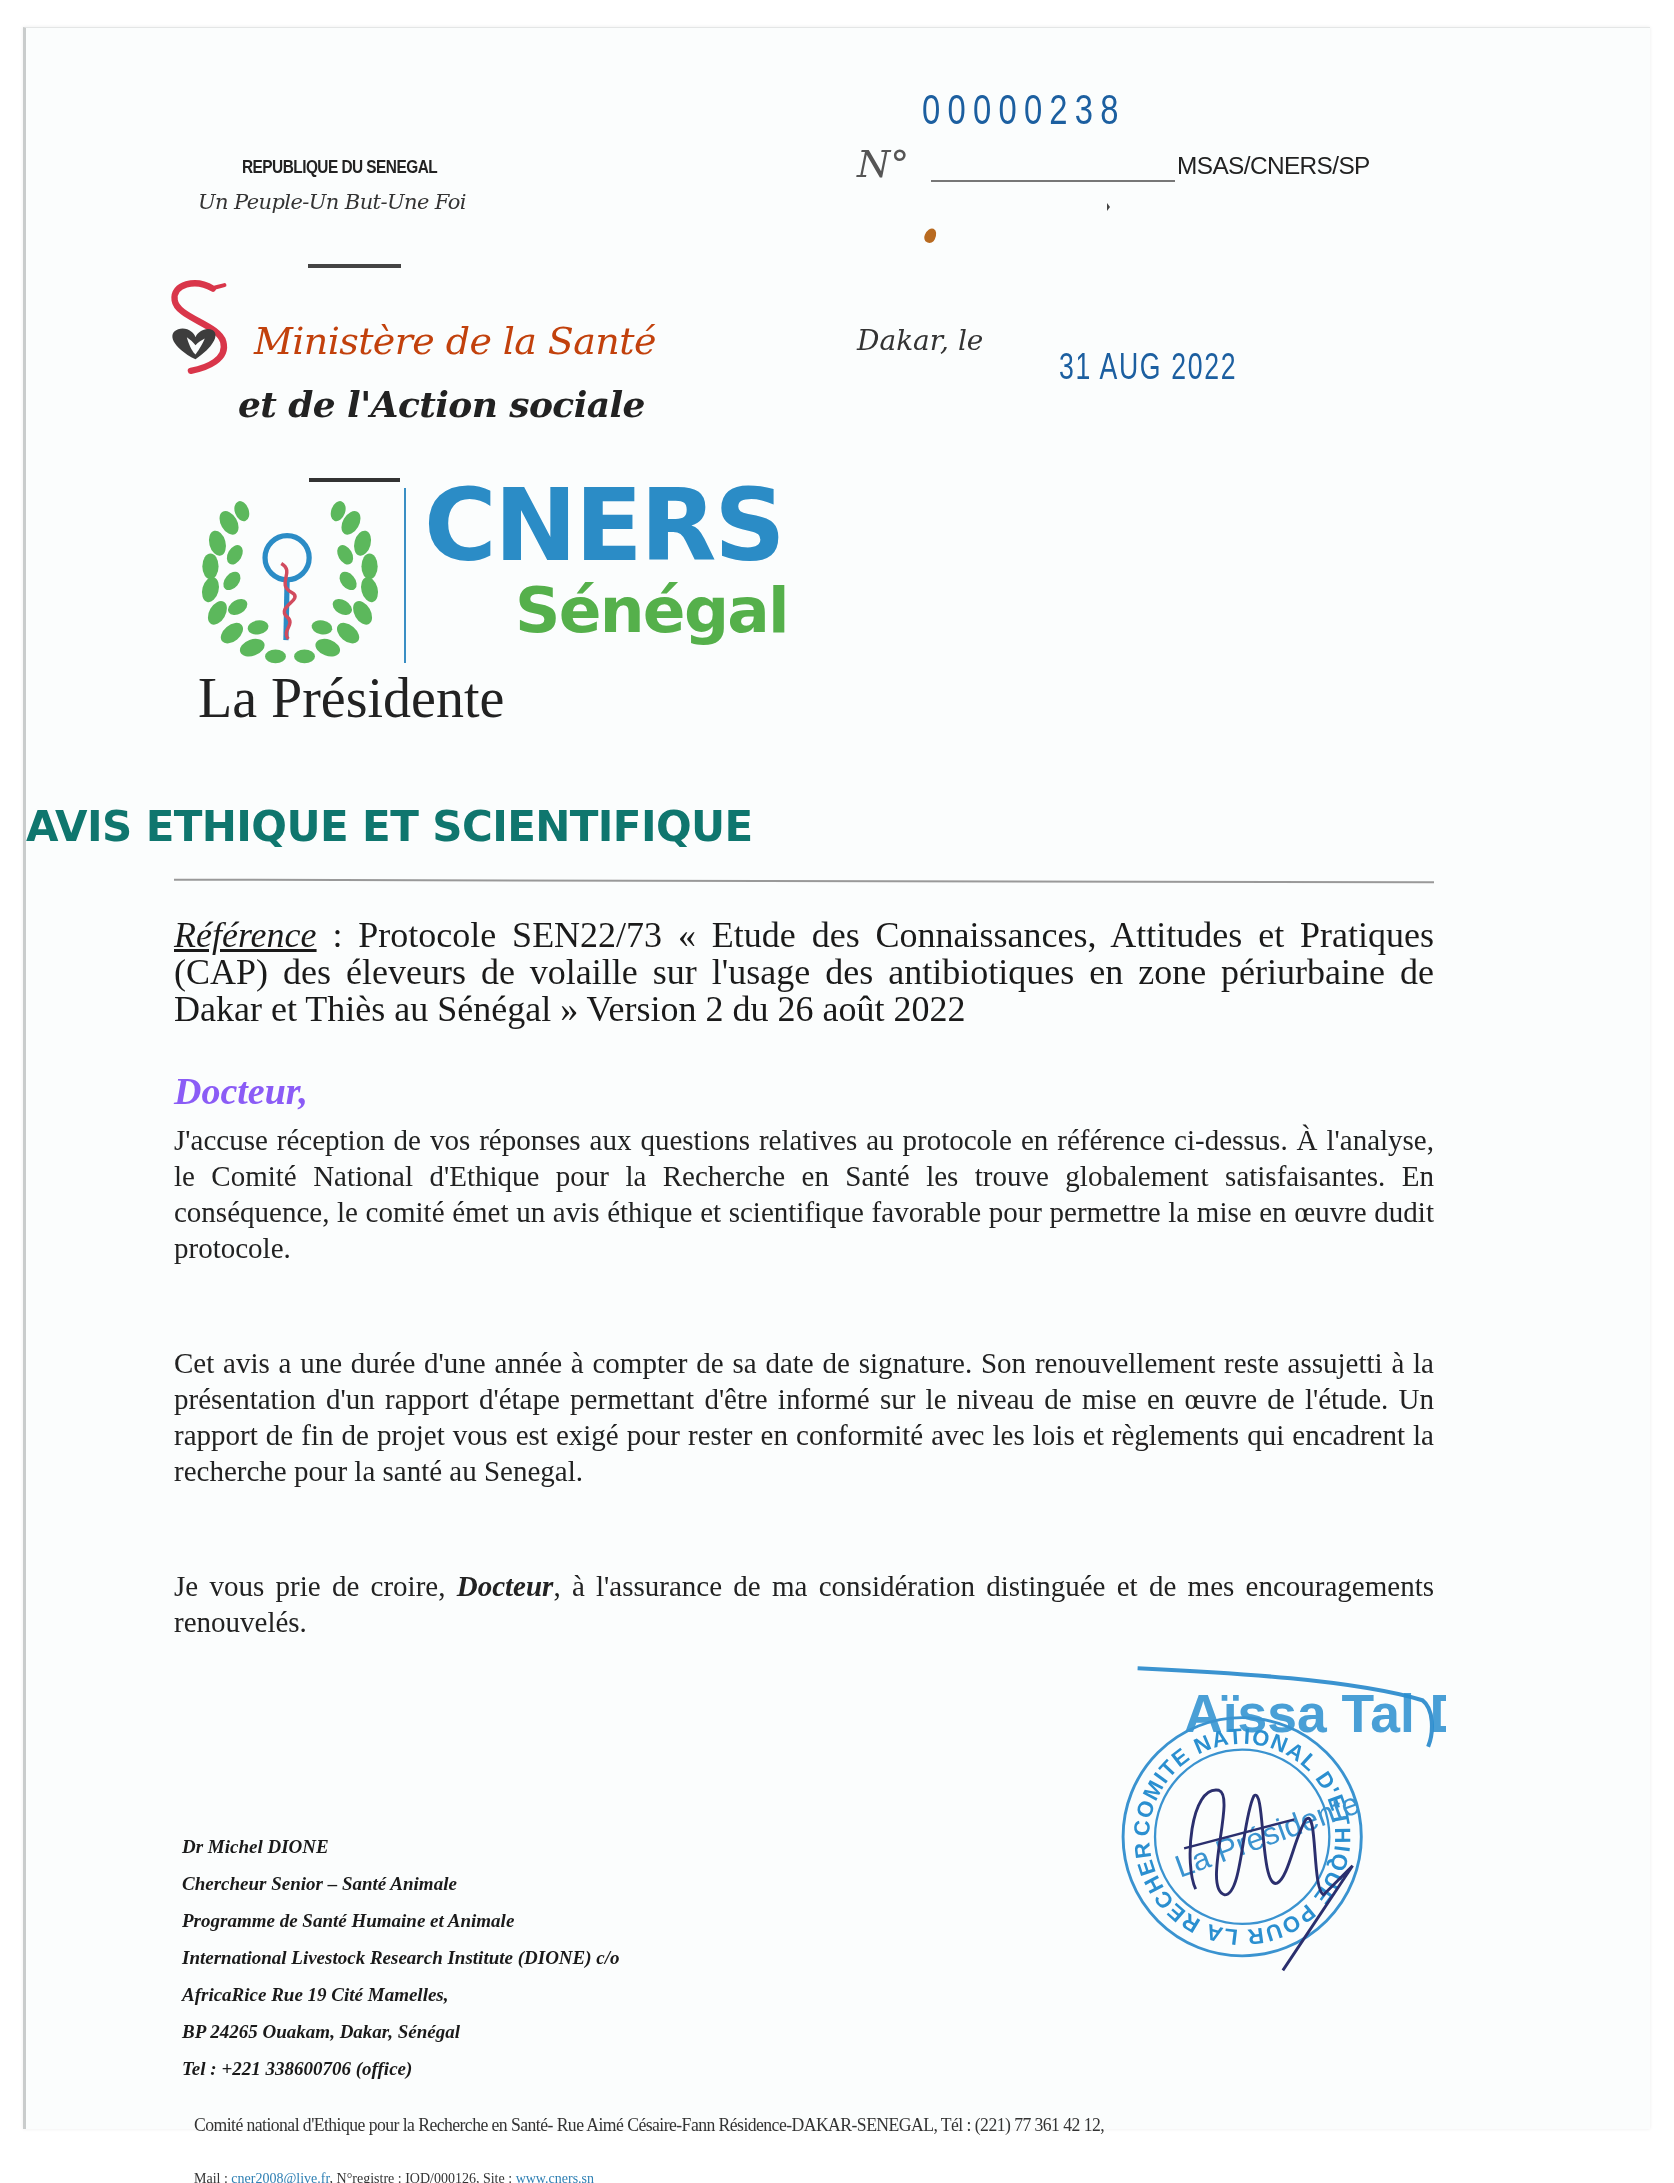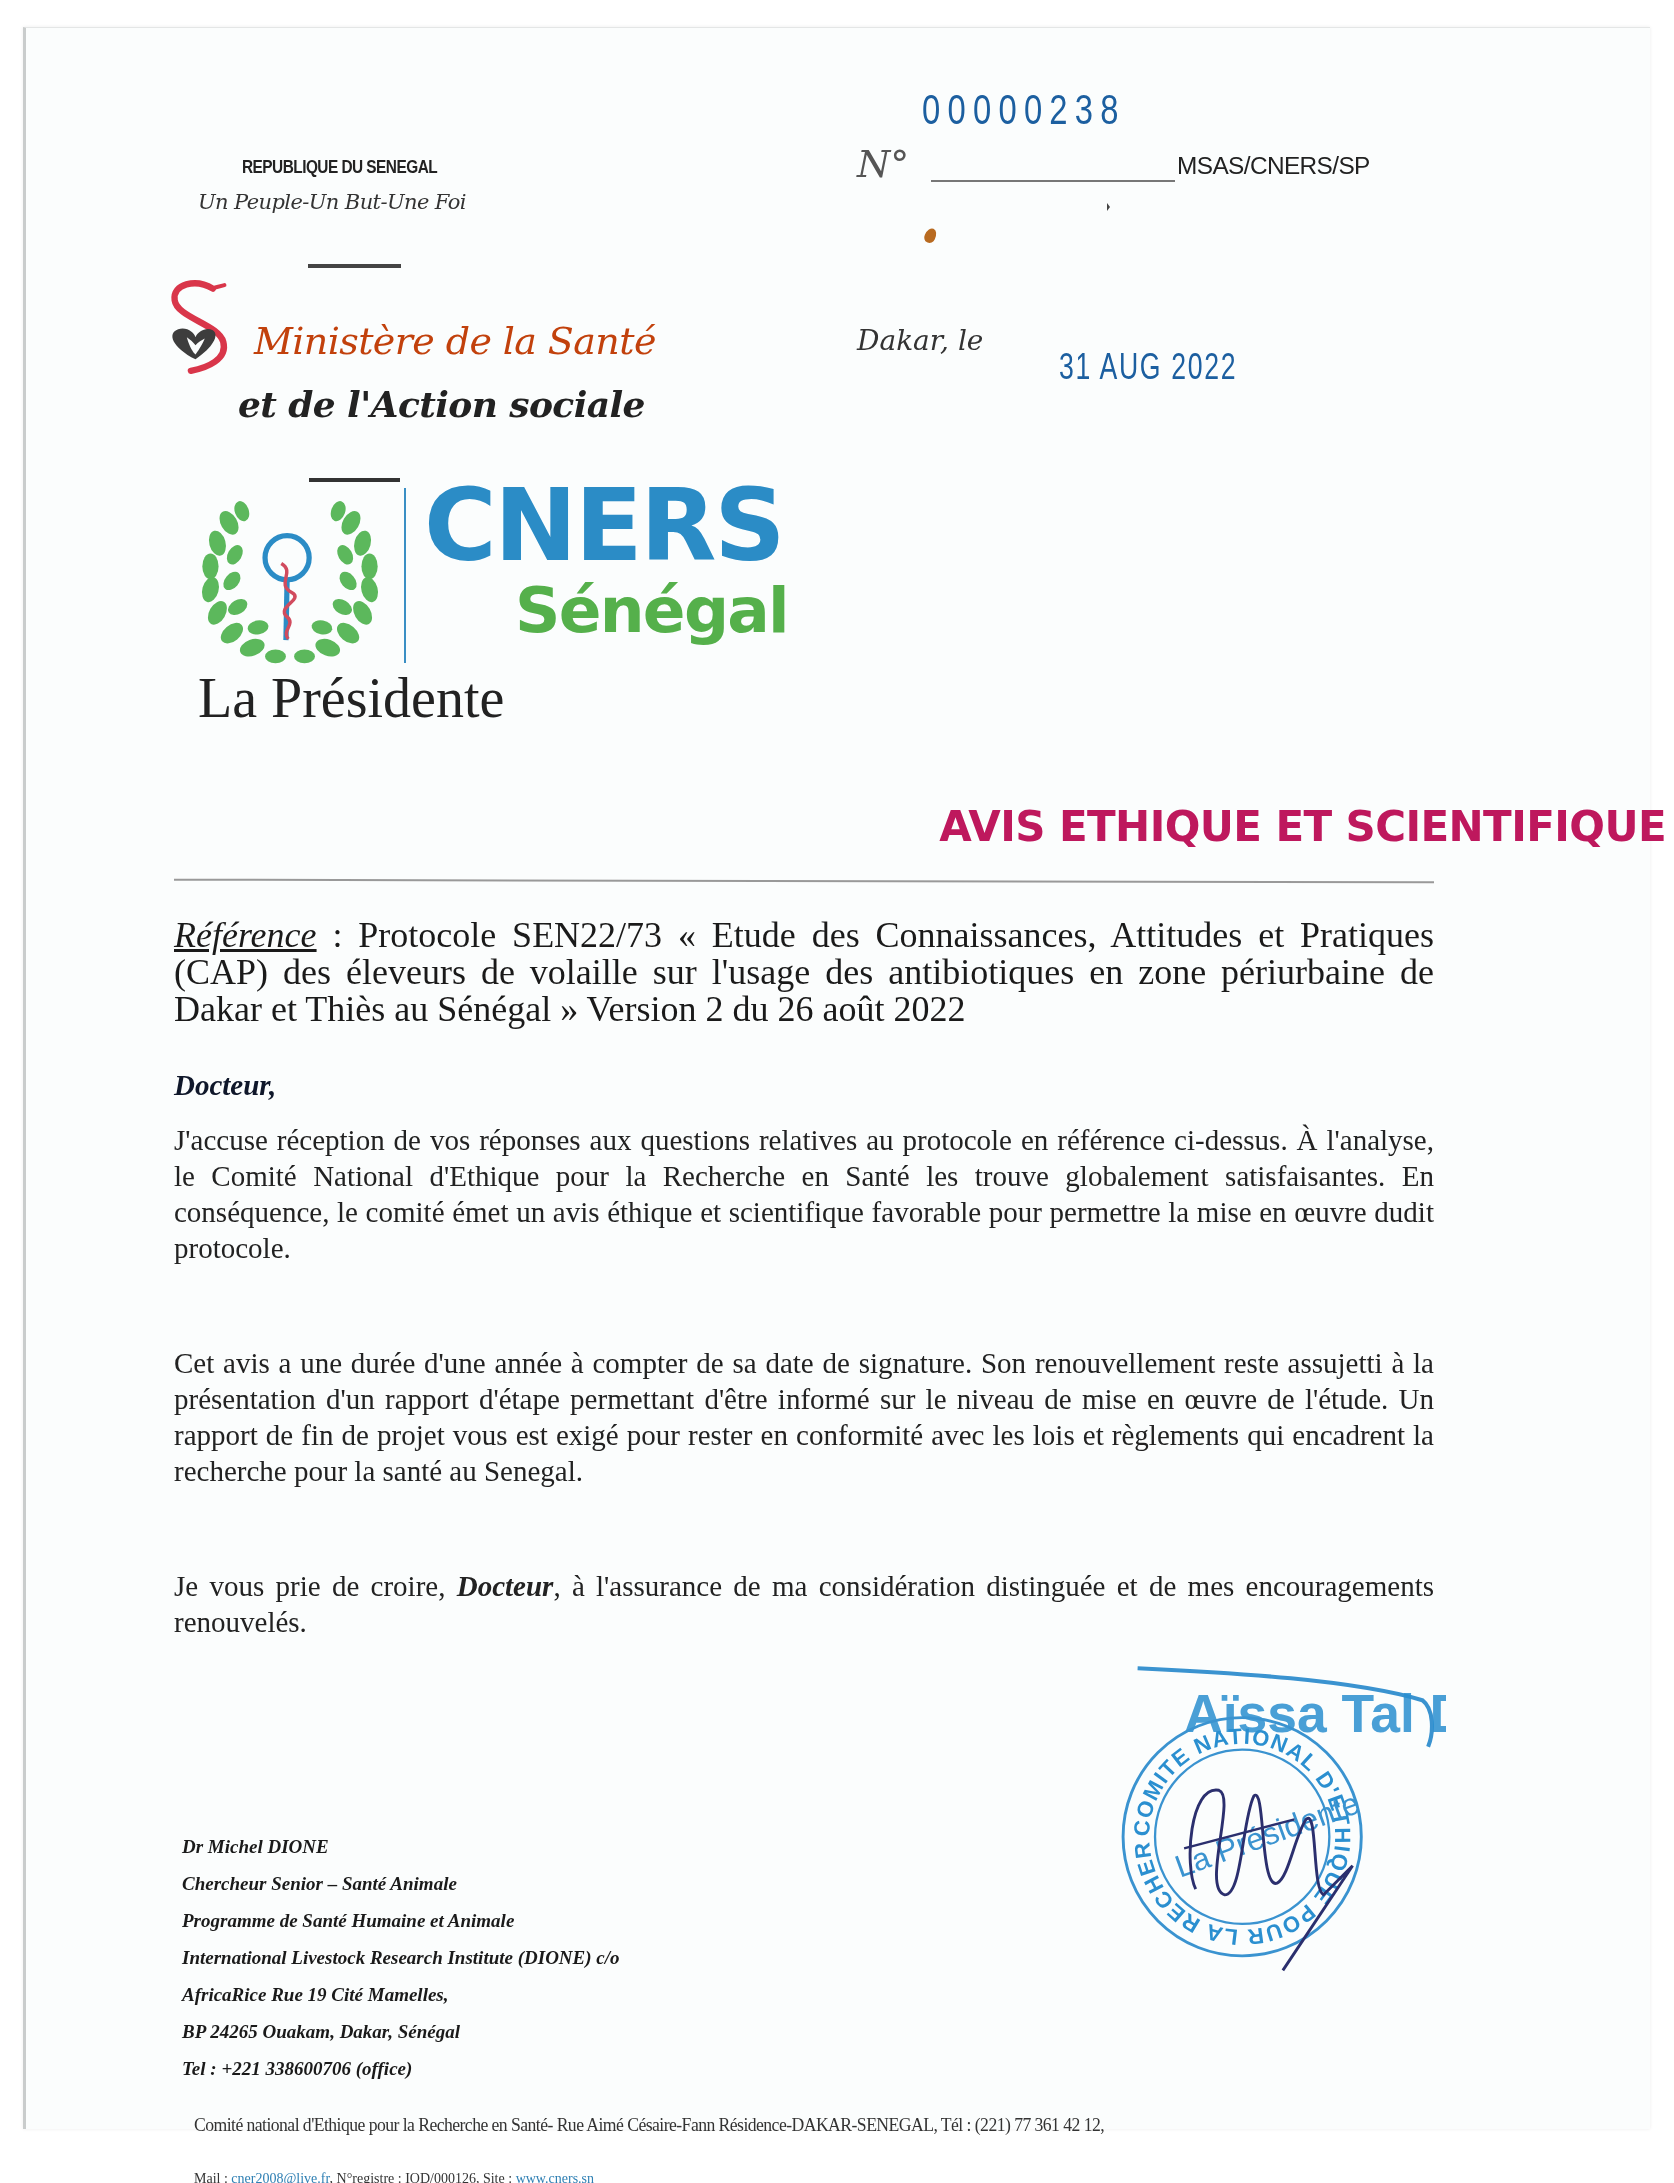--- a/index.html
+++ b/index.html
@@ -38,27 +38,27 @@
 
   
   .laurel { left:168px; top:460px; width:192px; height:180px; }
   .cners-topbar { left:283px; top:450px; width:91px; height:3.5px; background:#333; }
   .cners-vbar { left:378px; top:460px; width:1.7px; height:175px; background:#3a8fc4; }
   .cners-word { left:398px; top:448px; font-family:"DejaVu Sans", sans-serif; font-weight:bold; font-size:99px; color:#2b8cc6; letter-spacing:-2.3px; line-height:1; }
   .senegal-word { left:489px; top:551px; font-family:"DejaVu Sans", sans-serif; font-weight:bold; font-size:63px; color:#55b04b; letter-spacing:-1.7px; line-height:1; }
   .presidente { left:172px; top:638px; font-family:"Liberation Serif", serif; font-size:56px; color:#222; }
 
   
-  .doc-title { left:0; width:1624px; top:774px; text-align:right; font-family:"DejaVu Sans", sans-serif; font-weight:bold; font-size:42px; color:#be185d; letter-spacing:-0.6px;padding-left:16px; }
+  .doc-title { left:0; width:1624px; top:774px; text-align:left; font-family:"DejaVu Sans", sans-serif; font-weight:bold; font-size:42px; color:#0f766e; letter-spacing:-0.6px; }
   .title-rule { left:148px; top:852px; width:1260px; height:2.3px; background:#999; transform:rotate(0.12deg); }
 
   
   .ref-block { left:148px; top:889px; width:1260px; white-space:normal; font-family:"Liberation Serif", serif; font-weight:normal; font-size:36px; line-height:37px; color:#1a1a1a; text-align:justify; }
   .ref-label { font-style:italic; text-decoration:underline; }
-  .salutation { left:148px; top:1041px; font-weight:bold; font-style:italic; font-size:29px; color:#0f172a; }
+  .salutation { left:148px; top:1041px; font-weight:bold; font-style:italic; font-size:38px; color:#8b5cf6; }
   .para { left:148px; width:1260px; white-space:normal; font-size:29px; line-height:36px; color:#222; text-align:justify; text-align-last:left; }
   .p1 { top:1094px; }
   .p2 { top:1317px; }
   .p3 { top:1540px; }
   .p3 em { font-weight:bold; }
 
   
   .stamp { left:1024px; top:1617px; width:396px; height:337px; }
 
   

